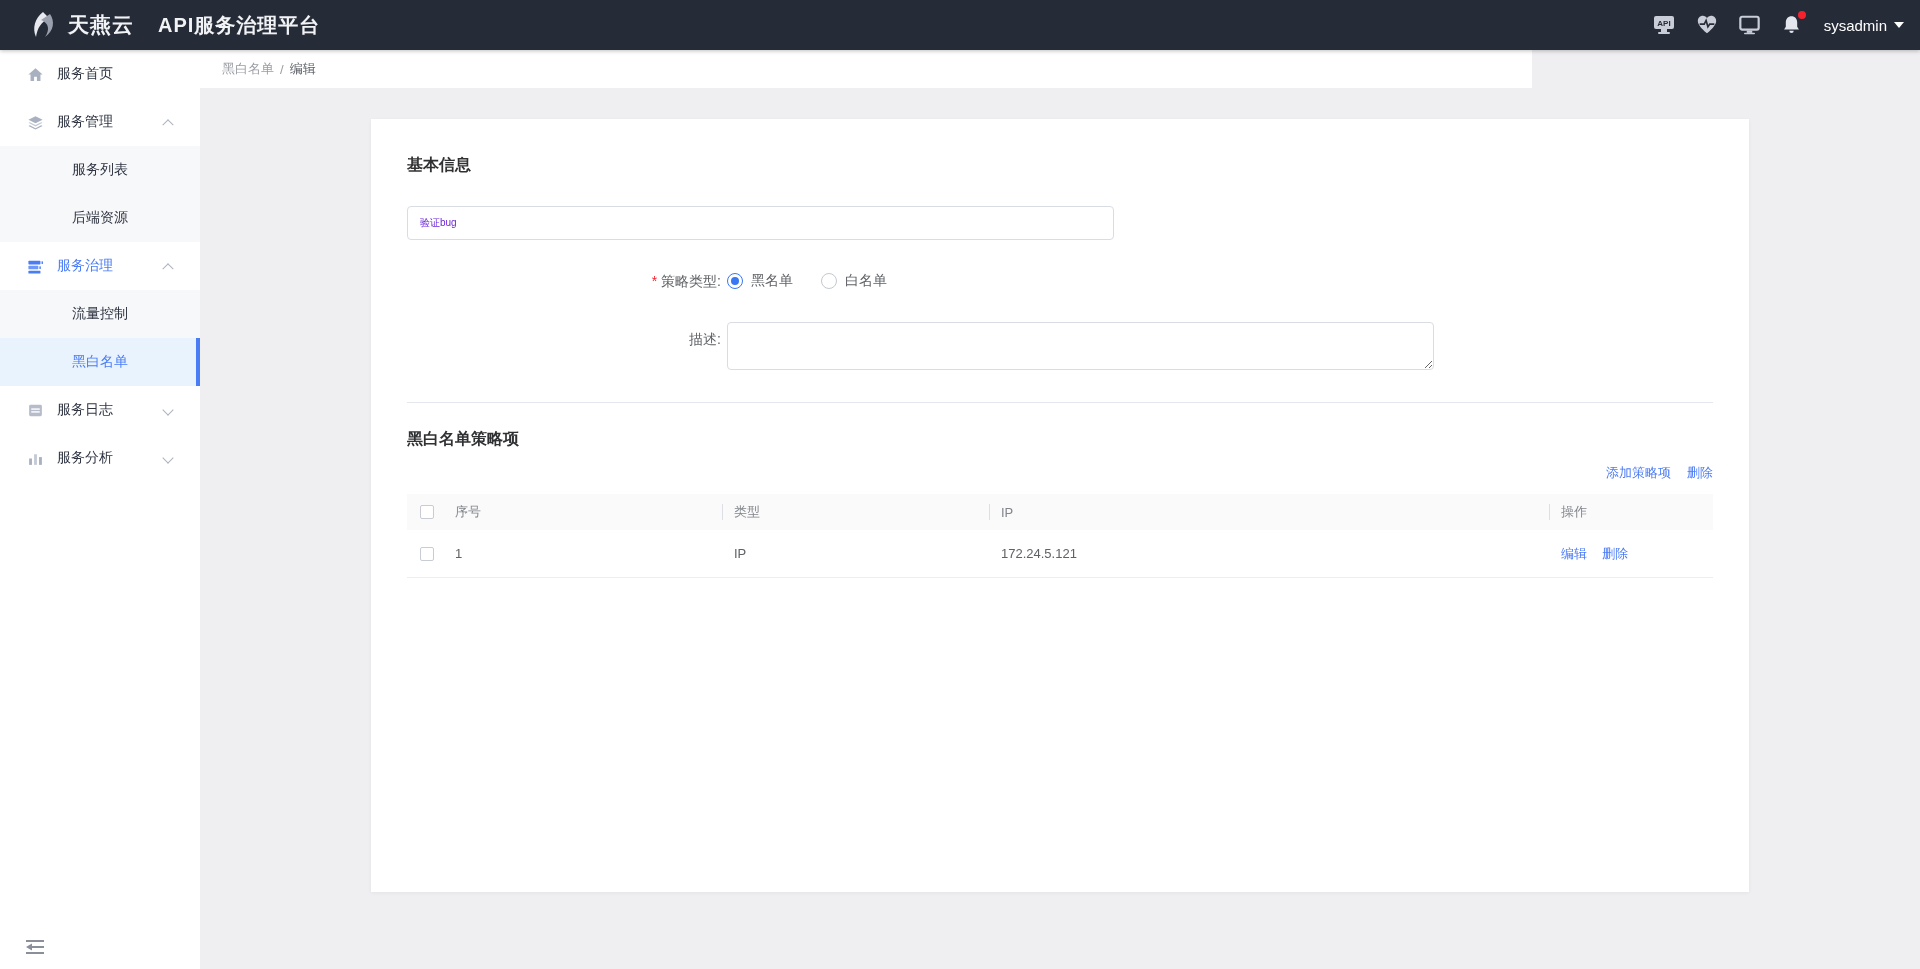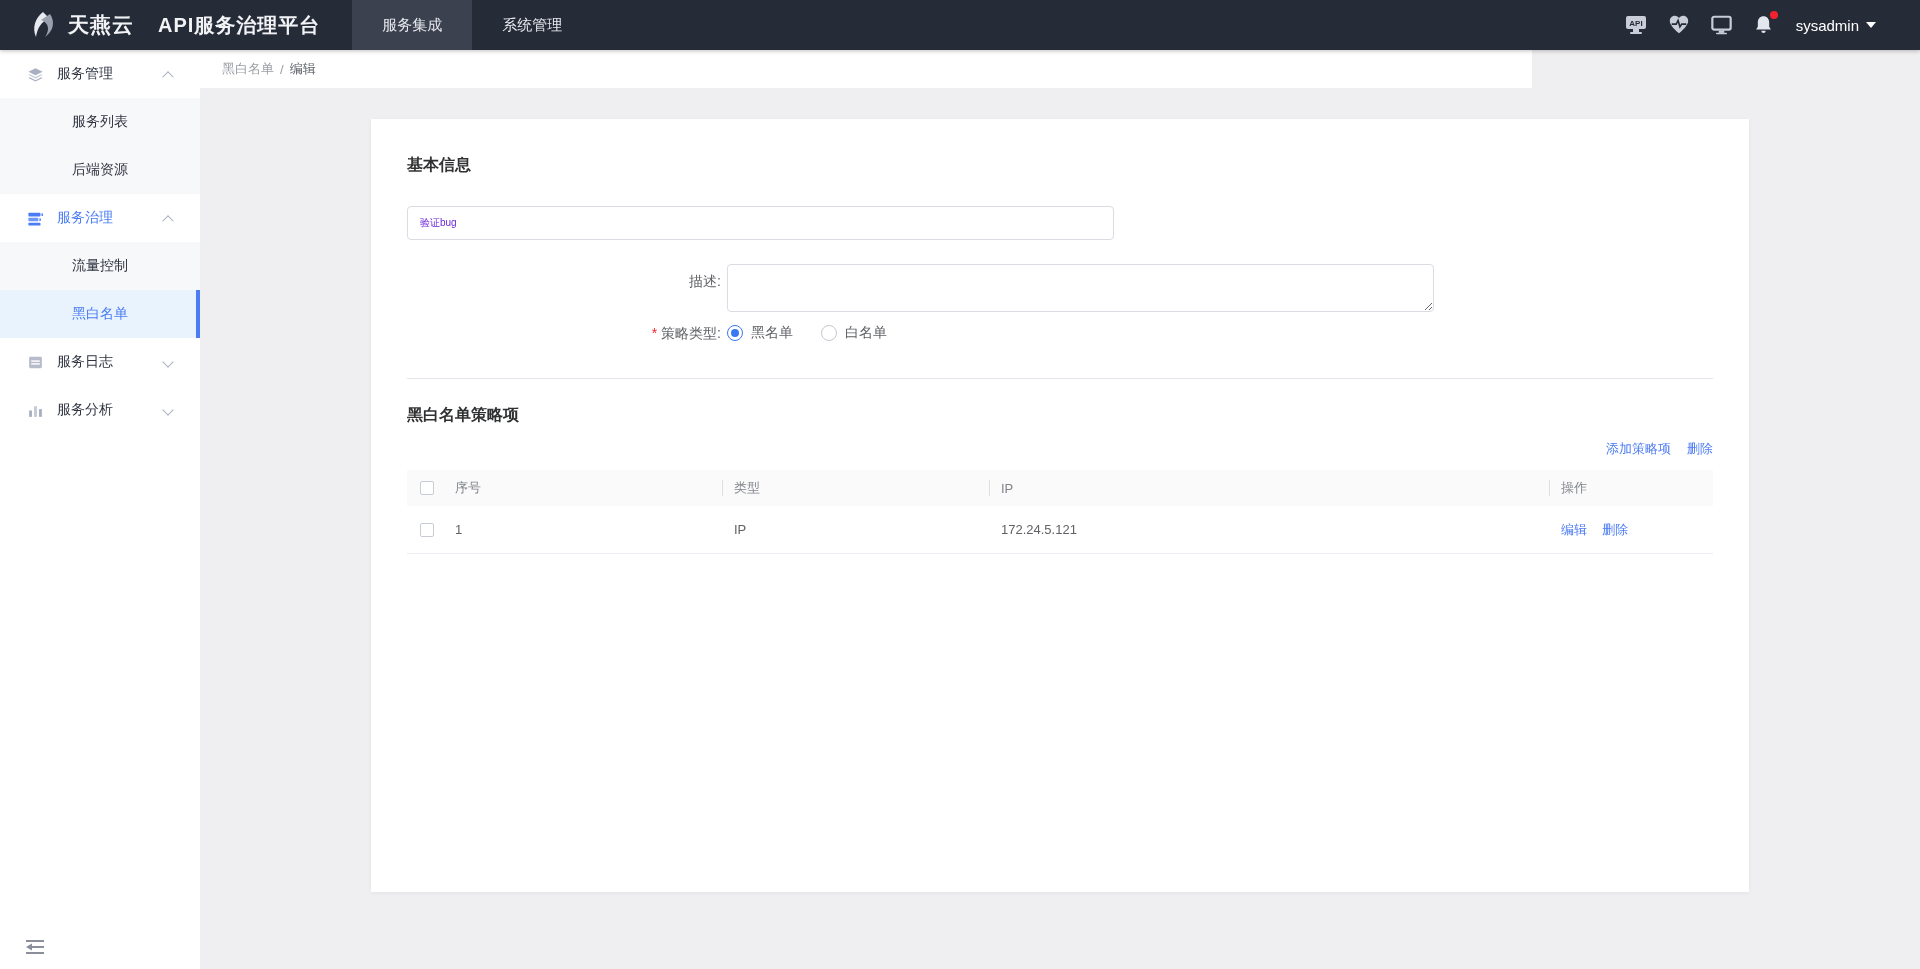--- a/index.html
+++ b/index.html
@@ -8,21 +8,21 @@
 
   
   .topbar { position:absolute; left:0; top:0; width:1920px; height:50px; background:#262b38; display:flex; align-items:center; z-index:30; box-shadow:0 1px 4px rgba(0,0,0,.25); }
   .logo-wrap { display:flex; align-items:center; padding-left:28px; }
   .logo-mark { width:32px; height:32px; margin-right:8px; }
   .logo-text { color:#f2f3f5; font-size:21px; font-weight:bold; letter-spacing:1px; }
   .platform-title { color:#f2f3f5; font-size:20px; font-weight:bold; margin-left:24px; letter-spacing:1px; }
   .top-tabs { display:flex; height:50px; margin-left:32px; }
   .top-tab { height:50px; line-height:50px; padding:0 30px; color:#e8eaef; font-size:15px; cursor:pointer; }
   .top-tab.active { background:#3b414f; }
-  .topbar-right { margin-left:auto; display:flex; align-items:center; padding-right:44px; }
+  .topbar-right { margin-left:auto; display:flex; align-items:center; padding-right:16px; }
   .tb-icon { position:relative; margin-left:20px; display:flex; align-items:center; cursor:pointer; }
   .badge-dot { position:absolute; top:-3px; right:-4px; width:8px; height:8px; border-radius:50%; background:#f5222d; }
   .user-wrap { display:flex; align-items:center; margin-left:22px; cursor:pointer; }
   .user-name { color:#fff; font-size:15px; }
   .caret-down { width:0; height:0; border-left:5px solid transparent; border-right:5px solid transparent; border-top:6px solid #fff; margin-left:7px; }
 
   
   .sidebar { position:absolute; left:0; top:50px; width:200px; bottom:0; background:#fff; z-index:20; }
   .side-item { height:48px; display:flex; align-items:center; font-size:14px; color:#2f3441; cursor:pointer; position:relative; }
   .side-item.top { padding-left:27px; }
@@ -94,24 +94,20 @@
       <span class="logo-mark">
         <svg width="32" height="32" viewBox="0 0 32 32">
           <path d="M15 3 C7 9 4 19 8 28 C9.5 19 13 13 21 9 Z" fill="#e8eaef"></path>
           <path d="M22 5 C27 12 26 22 17 28 C22 21 21 14 13 11 Z" fill="#9aa0ad"></path>
         </svg>
       </span>
       <span class="logo-text">天燕云</span>
     </div>
     <div class="platform-title">API服务治理平台</div>
 
-    <div class="top-tabs">
-      <div class="top-tab active">服务集成</div>
-      <div class="top-tab">系统管理</div>
-    </div>
 
     <div class="topbar-right">
       <span class="tb-icon">
         <svg width="24" height="22" viewBox="0 0 24 22">
           <rect x="2" y="2" width="20" height="13" rx="2" fill="#c9cdd8"></rect>
           <text x="12" y="11.5" font-size="8" font-weight="bold" fill="#262b38" text-anchor="middle" font-family="Liberation Sans, sans-serif">API</text>
           <rect x="9" y="15" width="6" height="3" fill="#c9cdd8"></rect>
           <rect x="6" y="18" width="12" height="2" rx="1" fill="#c9cdd8"></rect>
         </svg>
       </span>
@@ -136,20 +132,28 @@
         <span class="badge-dot"></span>
       </span>
       <span class="user-wrap">
         <span class="user-name">sysadmin</span>
         <span class="caret-down"></span>
       </span>
     </div>
   </div>
 
   <div class="sidebar">
+    <div class="side-item top">
+      <span class="s-icon">
+        <svg width="17" height="17" viewBox="0 0 24 24">
+            <path d="M12 3 L2 12 L5 12 L5 21 L10 21 L10 15 L14 15 L14 21 L19 21 L19 12 L22 12 Z" fill="#a9b0c0"></path>
+          </svg>
+      </span>
+      <span>服务首页</span>
+    </div>
 
     <div class="side-item top">
       <span class="s-icon">
         <svg width="17" height="17" viewBox="0 0 24 24">
           <path d="M12 3 L22 8 L12 13 L2 8 Z" fill="#a9b0c0"></path>
           <path d="M4 11.5 L12 15.5 L20 11.5 L22 12.5 L12 17.5 L2 12.5 Z" fill="#c3c9d6"></path>
           <path d="M4 16 L12 20 L20 16 L22 17 L12 22 L2 17 Z" fill="#a9b0c0"></path>
         </svg>
       </span>
       <span>服务管理</span>
@@ -228,38 +232,38 @@
 
       <div class="sec-title">基本信息</div>
 
       <div class="form">
         <div class="form-row">
           <div class="form-control">
             <input class="text-input" type="text" value="验证bug" style="">
           </div>
         </div>
 
-        <div class="form-row" style="margin-bottom:0;">
-          <div class="form-label">
-            <span>描述:</span>
-          </div>
-          <div class="form-control">
-            <textarea class="textarea" style=""></textarea>
-          </div>
-        </div>
-
         <div class="form-row">
           <div class="form-label">
             <span class="req-star">*</span><span>策略类型:</span>
           </div>
           <div class="form-control radio-row">
             <span class="radio checked"></span>
             <span class="radio-label">黑名单</span>
             <span class="radio"></span>
             <span class="radio-label">白名单</span>
+          </div>
+        </div>
+
+        <div class="form-row" style="margin-bottom:0;">
+          <div class="form-label">
+            <span>描述:</span>
+          </div>
+          <div class="form-control">
+            <textarea class="textarea" style=""></textarea>
           </div>
         </div>
       </div>
 
       <hr class="divider">
 
       <div class="sec-title sec2-title">黑白名单策略项</div>
 
       <div class="table-toolbar">
         <a class="link">添加策略项</a>

